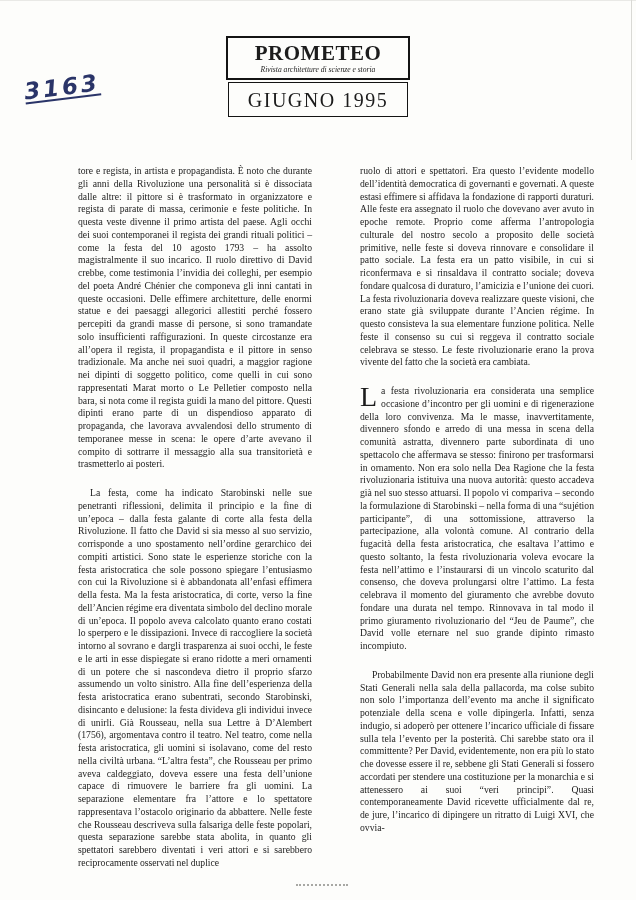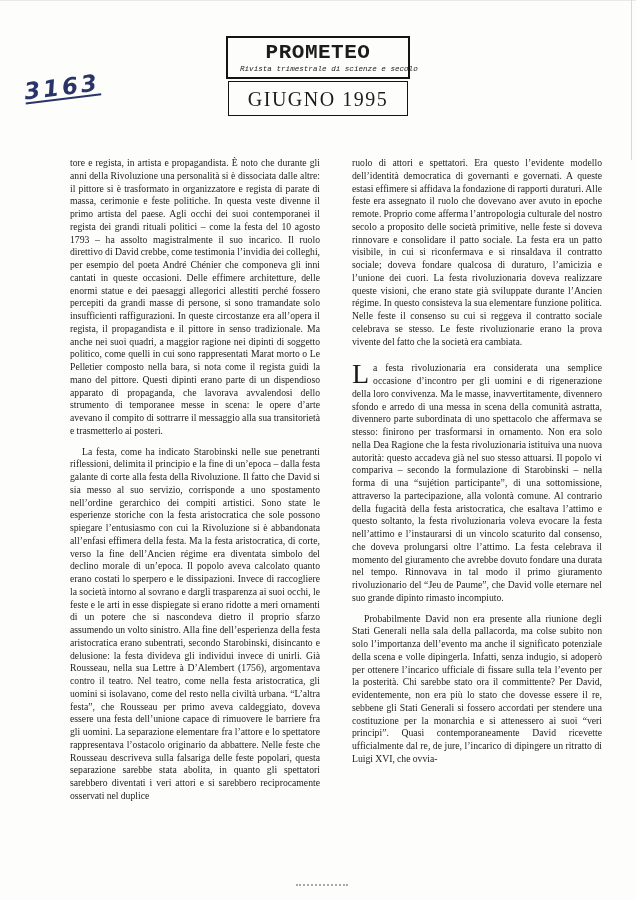--- a/index.html
+++ b/index.html
@@ -48,21 +48,20 @@
     position: absolute; top: 36px; left: 50%;
     transform: translateX(-50%);
     text-align: center;
   }
   .masthead-top {
     border: 2px solid #141414;
     width: 156px;
     margin: 0 auto;
     padding: 4px 12px 4px;
     background: #fdfdfb;
-    font-family: Liberation Mono, monospace;
   }
   .journal-title {
     font-size: 21px;
     font-weight: bold;
     letter-spacing: 0.5px;
     line-height: 22px;
   }
   .journal-subtitle {
     font-size: 7.6px;
     font-style: italic;
@@ -92,21 +91,21 @@
   }
   .col {
     width: 266px;
     text-align: justify;
     font-size: 9.7px;
     line-height: 12.75px;
     hyphens: auto;
     -webkit-hyphens: auto;
     word-spacing: -0.2px;
   }
-  .col p { margin: 8px; }
+  .col p { margin: 16px; }
   .col p.indent { text-indent: 12px; }
   .col p.gap { margin-top: 14px; }
   .dropcap {
     float: left;
     font-size: 28px;
     line-height: 22px;
     padding: 1px 4px 0 0;
   }
 </style>
 </head>
@@ -115,21 +114,21 @@
 <div class="page">
 
   <div class="edge-top"></div>
   <div class="edge-right"></div>
 
   <div class="handwritten">3163</div>
 
   <div class="masthead">
     <div class="masthead-top">
       <div class="journal-title">PROMETEO</div>
-      <div class="journal-subtitle">Rivista trimestrale di scienze e secolo</div>
+      <div class="journal-subtitle">Rivista architetture di scienze e storia</div>
     </div>
     <div class="masthead-bottom">
       <div class="issue-date">GIUGNO 1995</div>
     </div>
   </div>
 
   <div class="text-columns">
     <div class="col" id="col-left">
         <p>tore e regista, in artista e propagandista. È noto che durante gli anni della Rivoluzione una personalità si è dissociata dalle altre: il pittore si è trasformato in organizzatore e regista di parate di massa, cerimonie e feste politiche. In questa veste divenne il primo artista del paese. Agli occhi dei suoi contemporanei il regista dei grandi rituali politici – come la festa del 10 agosto 1793 – ha assolto magistralmente il suo incarico. Il ruolo direttivo di David crebbe, come testimonia l’invidia dei colleghi, per esempio del poeta André Chénier che componeva gli inni cantati in queste occasioni. Delle effimere architetture, delle enormi statue e dei paesaggi allegorici allestiti perché fossero percepiti da grandi masse di persone, si sono tramandate solo insufficienti raffigurazioni. In queste circostanze era all’opera il regista, il propagandista e il pittore in senso tradizionale. Ma anche nei suoi quadri, a maggior ragione nei dipinti di soggetto politico, come quelli in cui sono rappresentati Marat morto o Le Pelletier composto nella bara, si nota come il regista guidi la mano del pittore. Questi dipinti erano parte di un dispendioso apparato di propaganda, che lavorava avvalendosi dello strumento di temporanee messe in scena: le opere d’arte avevano il compito di sottrarre il messaggio alla sua transitorietà e trasmetterlo ai posteri.</p>
         <p class="indent">La festa, come ha indicato Starobinski nelle sue penetranti riflessioni, delimita il principio e la fine di un’epoca – dalla festa galante di corte alla festa della Rivoluzione. Il fatto che David si sia messo al suo servizio, corrisponde a uno spostamento nell’ordine gerarchico dei compiti artistici. Sono state le esperienze storiche con la festa aristocratica che sole possono spiegare l’entusiasmo con cui la Rivoluzione si è abbandonata all’enfasi effimera della festa. Ma la festa aristocratica, di corte, verso la fine dell’Ancien régime era diventata simbolo del declino morale di un’epoca. Il popolo aveva calcolato quanto erano costati lo sperpero e le dissipazioni. Invece di raccogliere la società intorno al sovrano e dargli trasparenza ai suoi occhi, le feste e le arti in esse dispiegate si erano ridotte a meri ornamenti di un potere che si nascondeva dietro il proprio sfarzo assumendo un volto sinistro. Alla fine dell’esperienza della festa aristocratica erano subentrati, secondo Starobinski, disincanto e delusione: la festa divideva gli individui invece di unirli. Già Rousseau, nella sua Lettre à D’Alembert (1756), argomentava contro il teatro. Nel teatro, come nella festa aristocratica, gli uomini si isolavano, come del resto nella civiltà urbana. “L’altra festa”, che Rousseau per primo aveva caldeggiato, doveva essere una festa dell’unione capace di rimuovere le barriere fra gli uomini. La separazione elementare fra l’attore e lo spettatore rappresentava l’ostacolo originario da abbattere. Nelle feste che Rousseau descriveva sulla falsariga delle feste popolari, questa separazione sarebbe stata abolita, in quanto gli spettatori sarebbero diventati i veri attori e si sarebbero reciprocamente osservati nel duplice</p>

